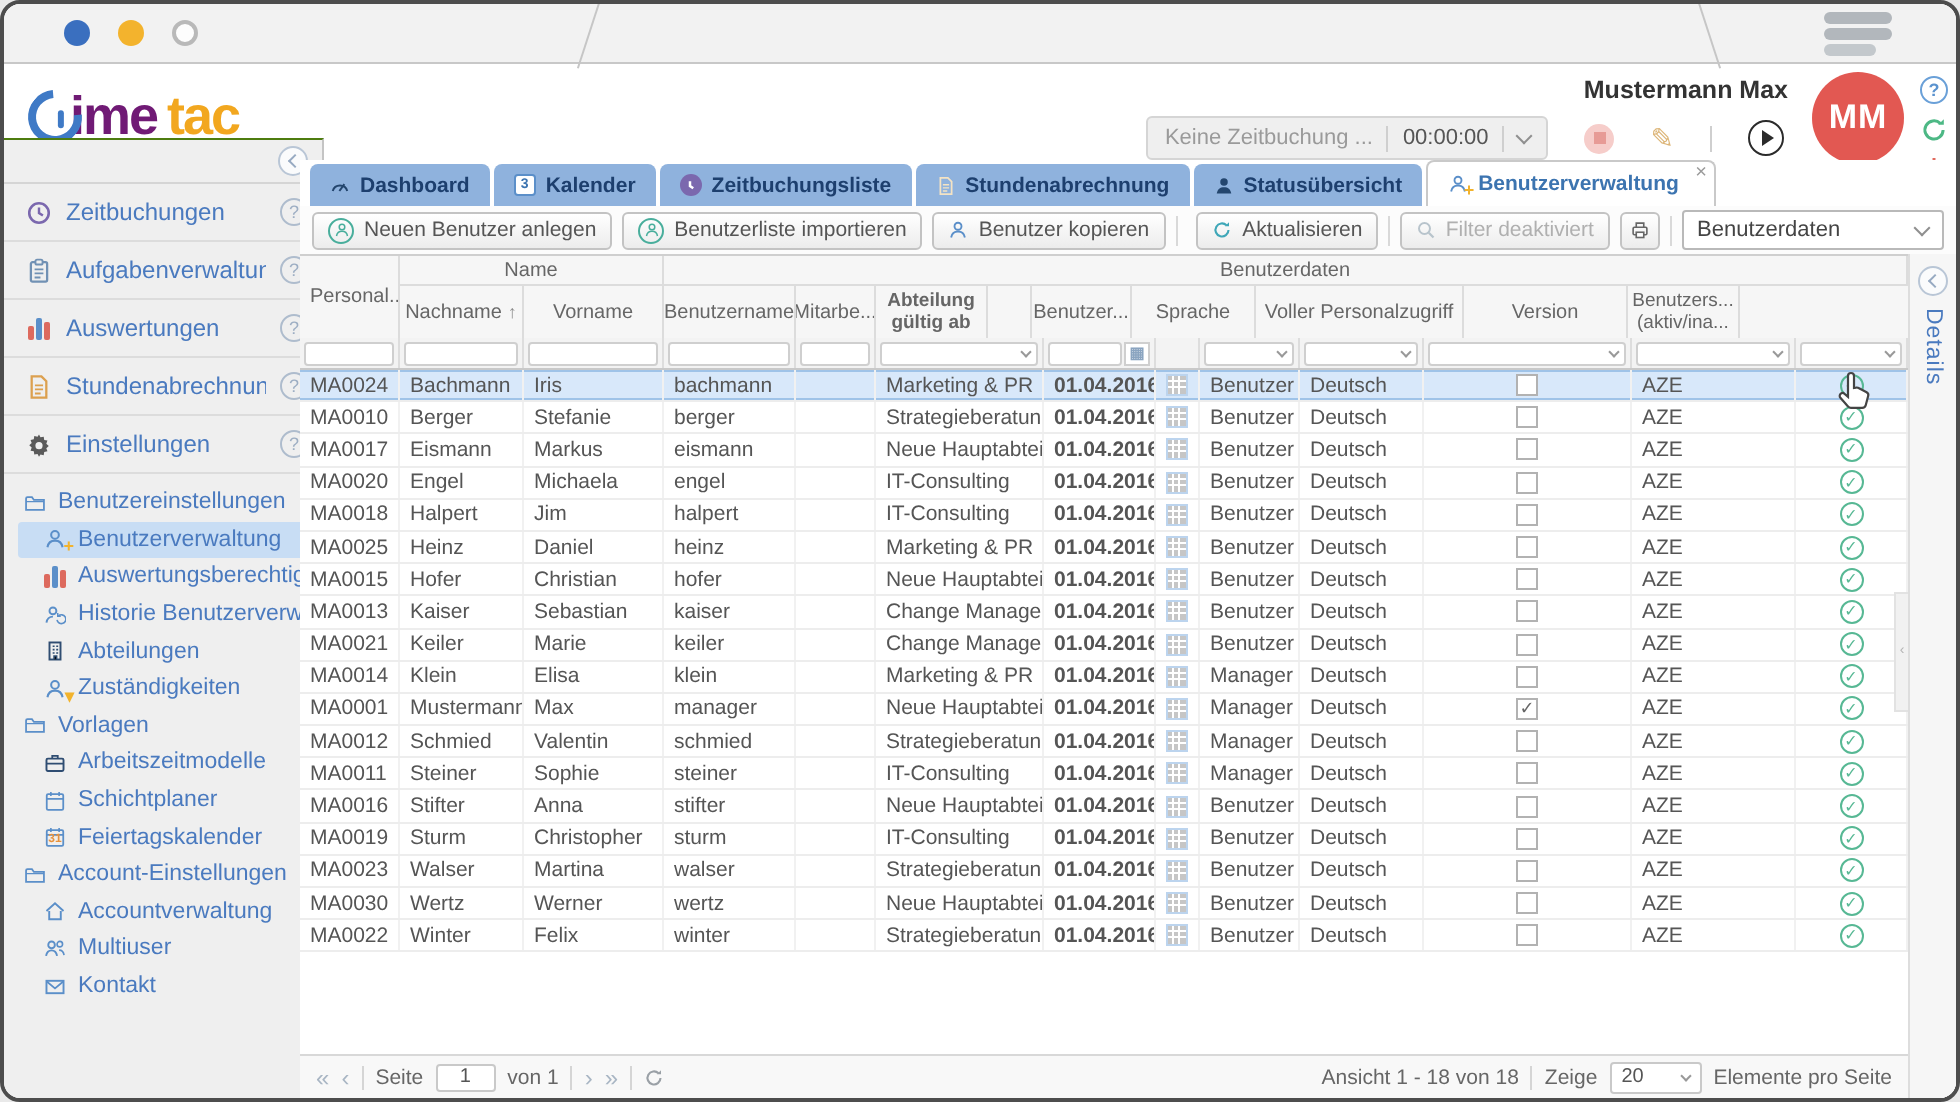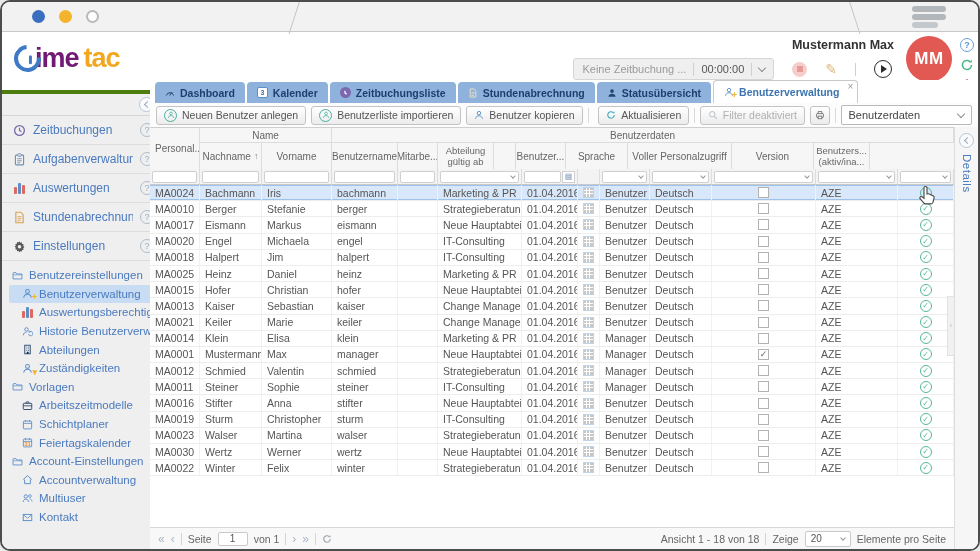--- a/index.html
+++ b/index.html
@@ -38,21 +38,21 @@
   .stopic i{width:6px;height:6px;background:#e79b96;}
   .pencic{font-size:14px;color:#ddb679;line-height:1;}
   .playic{width:18px;height:18px;border:1.6px solid #2b2b2b;border-radius:50%;display:flex;align-items:center;justify-content:center;}
   .playic i{width:0;height:0;border-left:6px solid #2b2b2b;border-top:4px solid transparent;border-bottom:4px solid transparent;margin-left:2px;}
   .avatar{position:absolute;right:26px;top:4px;width:46px;height:46px;border-radius:50%;background:#e25852;color:#fff;font-weight:700;font-size:17px;display:flex;align-items:center;justify-content:center;letter-spacing:.5px;}
   .hdricons{position:absolute;right:4px;top:6px;display:flex;flex-direction:column;gap:6px;align-items:center;}
   .circq{width:14px;height:14px;border:1.4px solid #6aa0d8;border-radius:50%;color:#5b93cf;font-size:9px;font-weight:700;display:flex;align-items:center;justify-content:center;}
   .svg14{width:14px;height:14px;}
 
   
-  .sidebar{position:absolute;left:0;top:88px;bottom:0;width:160px;background:#efefef;border-right:1px solid #c4c4c4;border-top:4px solid #4d7c0f;}
+  .sidebar{position:absolute;left:0;top:67px;bottom:0;width:160px;background:#efefef;border-right:1px solid #c4c4c4;border-top:1px solid #4d7c0f;}
   .sidetop{height:22px;border-bottom:1px solid #d5d5d5;position:relative;}
   .circbtn{width:15px;height:15px;border:1px solid #b9c6d6;border-radius:50%;color:#97aac2;display:flex;align-items:center;justify-content:center;background:#fafbfc;}
   .circbtn .chv{width:5px;height:5px;border-left:1.5px solid #97aac2;border-bottom:1.5px solid #97aac2;transform:rotate(45deg);margin-left:2px;}
   .sidetop .circbtn{position:absolute;right:7px;top:3px;}
   .nav-item{height:29px;display:flex;align-items:center;gap:7px;padding:0 7px 0 10px;border-bottom:1px solid #dcdcdc;color:#4a7abf;font-size:12px;cursor:pointer;}
   .nav-item .lbl{flex:1;white-space:nowrap;overflow:hidden;}
   .helpc{width:14px;height:14px;border:1.2px solid #aebccd;border-radius:50%;color:#9daec3;font-size:9px;display:flex;align-items:center;justify-content:center;flex:none;}
   .nico{width:14px;display:flex;justify-content:center;flex:none;}
   .svg13{width:13px;height:13px;}
   .bars{display:inline-flex;align-items:flex-end;gap:1px;height:12px;}
@@ -109,21 +109,21 @@
   .fselect{flex:1;height:12px;background:#fff;border:1px solid #cfcfcf;border-radius:2px;display:flex;align-items:center;justify-content:flex-end;padding-right:3px;}
   .fselect .chev{width:4px;height:4px;border-width:1px;margin-top:-1px;border-color:#999;}
   .fcal{width:13px;height:12px;border:1px solid #cfcfcf;background:#fff;margin-left:1px;display:flex;align-items:center;justify-content:center;color:#8aa4c0;font-size:8px;}
 
   .rows{flex:1;overflow:hidden;background:#fff;}
   .tr{display:flex;height:16.2px;border-bottom:1px solid #ededed;font-size:10.5px;color:#555;align-items:center;cursor:pointer;}
   .tr.selected{background:#d8e8fa;box-shadow:inset 0 1px 0 #9fc3e8,inset 0 -1px 0 #9fc3e8;}
   .td{height:100%;display:flex;align-items:center;padding:0 5px;border-right:1px solid #f1f1f1;overflow:hidden;white-space:nowrap;flex:none;}
   .td.center{justify-content:center;padding:0;}
   .c-id{width:50px;}.c-last{width:62px;}.c-first{width:70px;}.c-user{width:66px;}.c-emp{width:40px;}
-  .c-dept{width:84px;}.c-valid{width:56px;}.c-grid{width:22px;}.c-role{width:50px;}.c-lang{width:62px;}
+  .c-dept{width:84px;}.c-valid{width:56px;font-weight:bold;}.c-grid{width:22px;}.c-role{width:50px;}.c-lang{width:62px;}
   .c-vpz{width:104px;}.c-ver{width:82px;}.c-stat{width:56px;}
   .w-name{width:132px;}.w-udata{width:622px;}
   .gridic{width:11px;height:11px;border:1px solid #bcd4ee;background:
     linear-gradient(to right,transparent 2px,#fff 2px,#fff 3px,transparent 3px,transparent 5px,#fff 5px,#fff 6px,transparent 6px),
     linear-gradient(to bottom,transparent 2px,#fff 2px,#fff 3px,transparent 3px,transparent 5px,#fff 5px,#fff 6px,transparent 6px),#c6c6c6;}
   .cb{width:11px;height:11px;border:1px solid #b2b2b2;background:#fff;display:flex;align-items:center;justify-content:center;font-size:9px;color:#666;}
   .cb.checked::after{content:"✓";margin-top:-1px;}
   .okic{width:12px;height:12px;border:1.3px solid #57b894;border-radius:50%;color:#57b894;font-size:8px;display:flex;align-items:center;justify-content:center;}
 
   .gfooter{height:22px;background:#f8f8f8;border-top:1px solid #d8d8d8;display:flex;align-items:center;font-size:10.5px;color:#666;padding:0 8px;gap:6px;}

